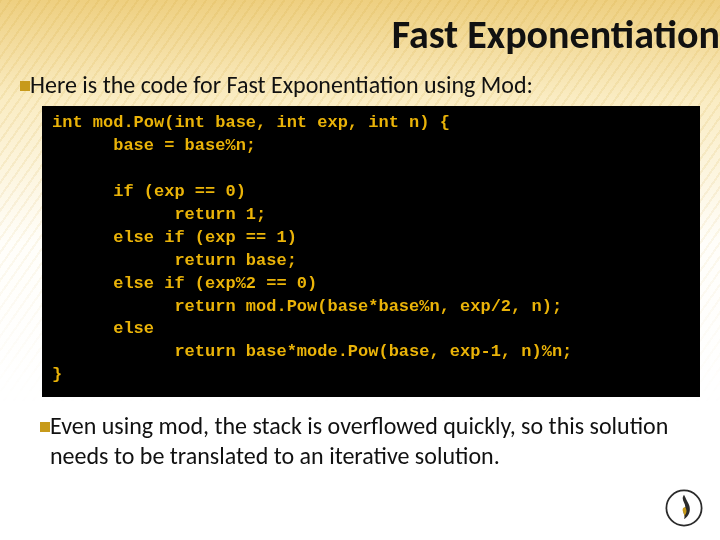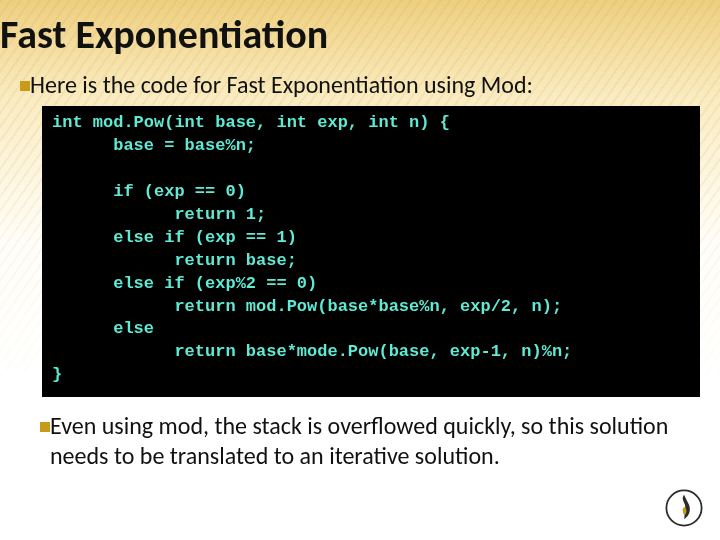--- a/index.html
+++ b/index.html
@@ -34,21 +34,21 @@
     );
     mask: linear-gradient(to bottom, #000 0%, #000 30%, transparent 75%);
     -webkit-mask: linear-gradient(to bottom, #000 0%, #000 30%, transparent 75%);
     pointer-events: none;
   }
   .title {
     position: absolute;
     top: 10px;
     left: 0;
     width: 100%;
-    text-align: left;
+    text-align: right;
     font-size: 40px;
     font-weight: 700;
     color: #111;
     font-family: Calibri, "Segoe UI", Arial, sans-serif;
   }
   .content {
     position: absolute;
     top: 70px;
     left: 20px;
     right: 20px;
@@ -67,21 +67,21 @@
     margin-top: 11px;
     flex: 0 0 auto;
   }
   .bullet-text {
     font-size: 24px;
     line-height: 1.25;
     color: #111;
   }
   .codebox {
     background: #000;
-    color: #5eead4;
+    color: #eab308;
     font-family: "Courier New", Courier, monospace;
     font-size: 17px;
     font-weight: 700;
     line-height: 1.35;
     padding: 6px 10px 10px 10px;
     margin: 2px 0 14px 22px;
     white-space: pre;
     overflow: hidden;
   }
   .logo {

